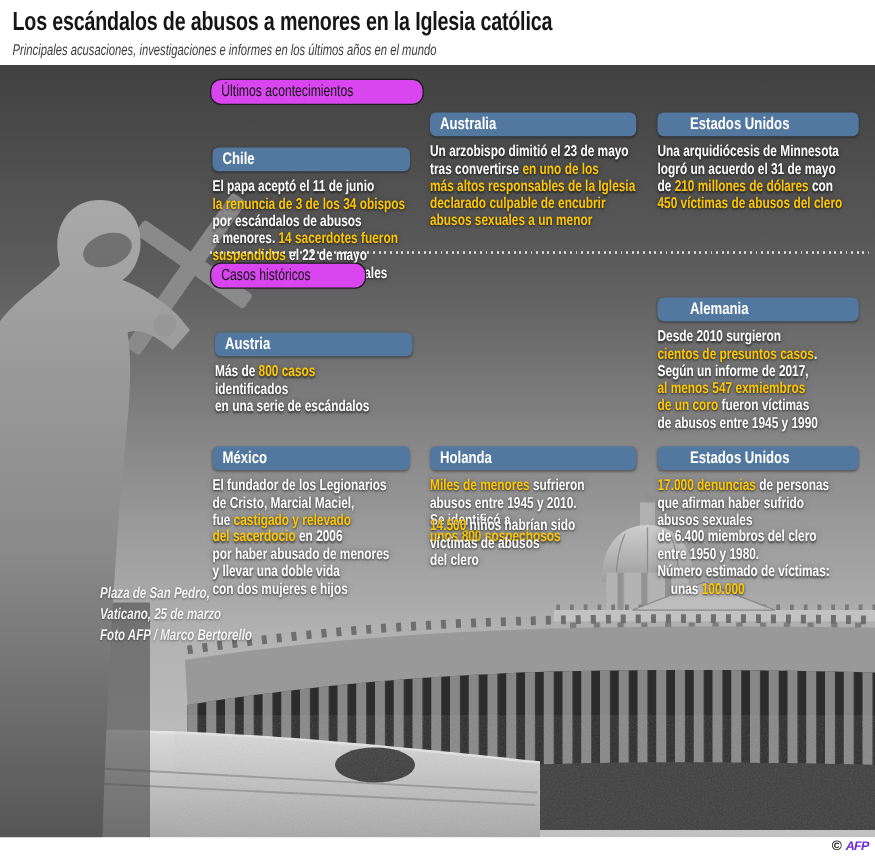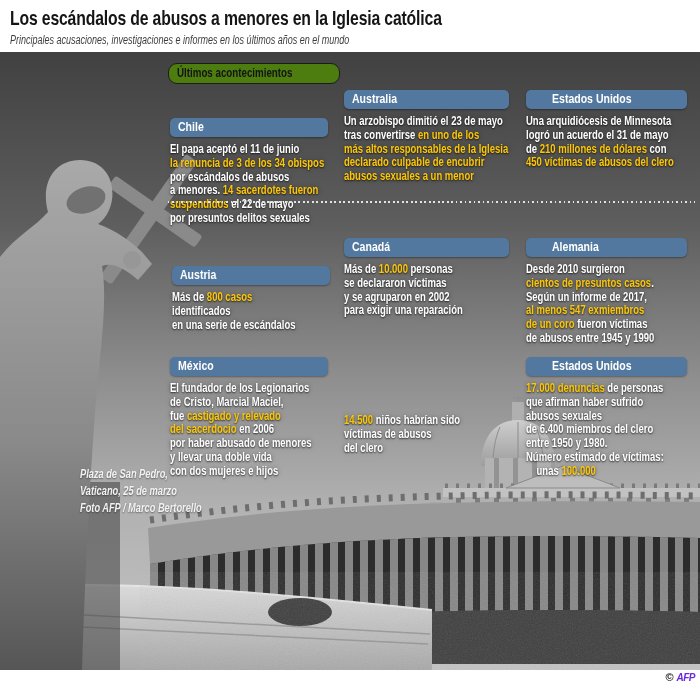--- a/index.html
+++ b/index.html
@@ -13,22 +13,22 @@
   .subtitle { position:absolute; left:10px; top:33px; font-size:12.5px; font-style:italic; color:#3d3d3d;
            white-space:nowrap; transform:scaleX(.72); transform-origin:0 0; }
 
   
   .photo { position:absolute; left:0; top:52px; width:700px; height:618px; z-index:1; }
   .photo svg { display:block; width:700px; height:618px; }
 
   
   .overlay { position:absolute; left:0; top:0; width:700px; height:689px; z-index:10; }
 
-  .pill { position:absolute; background:#4d7c0f; color:#141414; font-weight:bold; font-size:13px;
-          padding:1px 8px 3px 8px; border-radius:9px; border:1.5px solid #1c1c1c; white-space:nowrap; }
+  .pill { position:absolute; background:#d946ef; color:#141414; font-weight:normal; font-size:13px;
+          padding:1px 20px 3px 8px; border-radius:9px; border:1.5px solid #1c1c1c; white-space:nowrap; }
   .pill .cx { display:inline-block; transform:scaleX(.75); transform-origin:0 50%; }
 
   .card { position:absolute; }
   .card-label { background:#52789f; color:#fff; font-weight:bold; font-size:13.5px;
                 border-radius:5px; padding:1px 8px 3px 8px; white-space:nowrap;
                 box-shadow:0 1px 2px rgba(0,0,0,.35);margin-top:28px; }
   .card-label .cx { display:inline-block; transform:scaleX(.78); transform-origin:0 50%; }
   .w1 { width:158px; } .w2 { width:165px; } .w3 { width:161px;padding-left:26px; }
 
   .card-text { margin-top:6px; color:#ffffff; font-weight:bold; font-size:12.5px; line-height:13.8px;
@@ -195,39 +195,33 @@
         <span class="cx">Estados Unidos</span>
       </div>
       <div class="card-text"><span>Una arquidiócesis de Minnesota
 logró un acuerdo el 31 de mayo
 de </span><span class="hl">210 millones de dólares</span><span> con
 </span><span class="hl">450 víctimas de abusos del clero</span></div>
     </div>
 
     <div class="dotline"></div>
 
+    <div class="pill" style="left:168px; top:210px;">
+      <span class="cx">Casos históricos</span>
+    </div>
 
     <div class="card" style="left:172px; top:238px;">
       <div class="card-label w1">
         <span class="cx">Austria</span>
       </div>
       <div class="card-text"><span>Más de </span><span class="hl">800 casos</span><span>
 identificados
 en una serie de escándalos</span></div>
     </div>
 
-    <div class="card" style="left:344px; top:210px;">
-      <div class="card-label w2">
-        <span class="cx">Canadá</span>
-      </div>
-      <div class="card-text"><span>Más de </span><span class="hl">10.000</span><span> personas
-se declararon víctimas
-y se agruparon en 2002
-para exigir una reparación</span></div>
-    </div>
 
     <div class="card" style="left:526px; top:210px;">
       <div class="card-label w3">
         <span class="cx">Alemania</span>
       </div>
       <div class="card-text"><span>Desde 2010 surgieron
 </span><span class="hl">cientos de presuntos casos</span><span>.
 Según un informe de 2017,
 </span><span class="hl">al menos 547 exmiembros
 de un coro</span><span> fueron víctimas
@@ -240,20 +234,29 @@
       </div>
       <div class="card-text"><span>El fundador de los Legionarios
 de Cristo, Marcial Maciel,
 fue </span><span class="hl">castigado y relevado
 del sacerdocio</span><span> en 2006
 por haber abusado de menores
 y llevar una doble vida
 con dos mujeres e hijos</span></div>
     </div>
 
+    <div class="card" style="left:344px; top:329px;">
+      <div class="card-label w2">
+        <span class="cx">Holanda</span>
+      </div>
+      <div class="card-text"><span class="hl">Miles de menores</span><span> sufrieron
+abusos entre 1945 y 2010.
+Se identificó a
+</span><span class="hl">unos 800 sospechosos</span></div>
+    </div>
 
     <div class="card" style="left:526px; top:329px;">
       <div class="card-label w3">
         <span class="cx">Estados Unidos</span>
       </div>
       <div class="card-text"><span class="hl">17.000 denuncias</span><span> de personas
 que afirman haber sufrido
 abusos sexuales
 de 6.400 miembros del clero
 entre 1950 y 1980.

